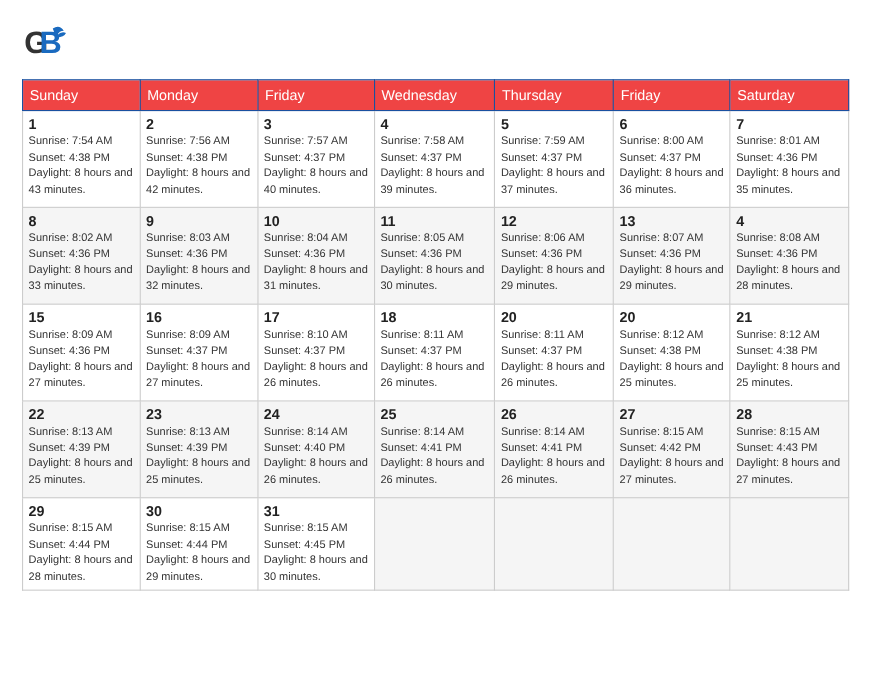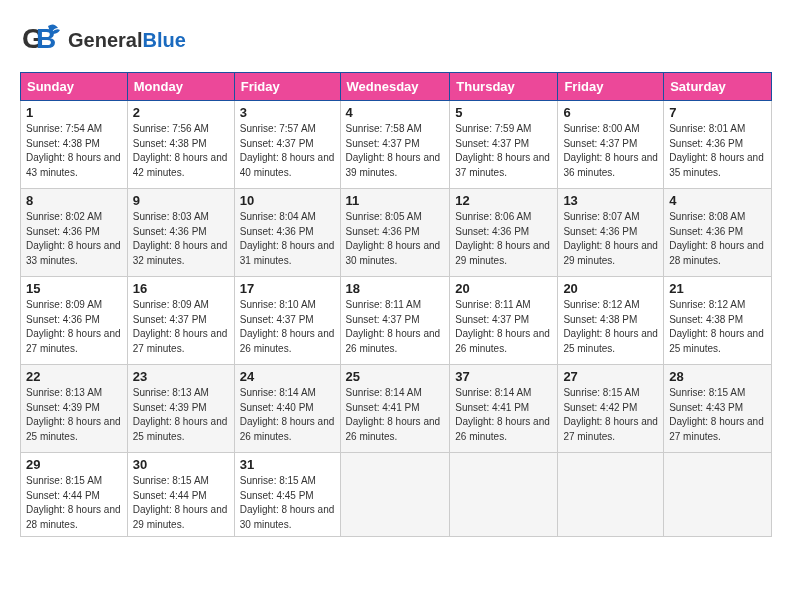--- a/index.html
+++ b/index.html
@@ -38,26 +38,26 @@
       font-size: 14px;
       color: #444;
       margin-top: 2px;
     }
     .calendar {
       width: 100%;
       border-collapse: collapse;
       font-size: 10.5px;
     }
     .calendar th {
-      background-color: #ec4899;
+      background-color: #ef4444;
       color: #fff;
       text-align: left;
       padding: 6px 6px;
       font-size: 13px;
-      font-weight: bold;
+      font-weight: normal;
       border: 1px solid #1a50a0;
     }
     .calendar td {
       border: 1px solid #ccc;
       vertical-align: top;
       padding: 4px 5px;
       width: 113px;
       height: 88px;
       background: #fff;
     }
@@ -88,25 +88,20 @@
 
 <div class="page">
   <div class="header">
     <div class="logo-wrapper">
       <svg width="44" height="44" viewBox="0 0 44 44">
         <text x="2" y="30" font-size="28" font-family="Arial" font-weight="bold" fill="#333">G</text>
         <text x="16" y="30" font-size="28" font-family="Arial" font-weight="bold" fill="#1a6abf">B</text>
 
         <path d="M28,8 Q34,4 38,10 Q34,10 32,14 Q36,10 40,12 Q38,16 32,16 Q30,14 28,8Z" fill="#1a6abf"></path>
       </svg>
-      <div>
-        <div style="font-size:20px;font-weight:bold;line-height:1.1;">
-          <span style="color:#333;">General</span><span style="color:#1a6abf;">Blue</span>
-        </div>
-      </div>
     </div>
     <div class="title-block">
       <div class="month-title"></div>
       <div class="location"></div>
     </div>
   </div>
 
   <table class="calendar">
     <thead>
       <tr>
@@ -221,21 +216,21 @@
           </td>
           <td>
             <span class="day-num">24</span>
             <div class="day-info">Sunrise: 8:14 AM<br>Sunset: 4:40 PM<br>Daylight: 8 hours and 26 minutes.</div>
           </td>
           <td>
             <span class="day-num">25</span>
             <div class="day-info">Sunrise: 8:14 AM<br>Sunset: 4:41 PM<br>Daylight: 8 hours and 26 minutes.</div>
           </td>
           <td>
-            <span class="day-num">37</span>
+            <span class="day-num">26</span>
             <div class="day-info">Sunrise: 8:14 AM<br>Sunset: 4:41 PM<br>Daylight: 8 hours and 26 minutes.</div>
           </td>
           <td>
             <span class="day-num">27</span>
             <div class="day-info">Sunrise: 8:15 AM<br>Sunset: 4:42 PM<br>Daylight: 8 hours and 27 minutes.</div>
           </td>
           <td>
             <span class="day-num">28</span>
             <div class="day-info">Sunrise: 8:15 AM<br>Sunset: 4:43 PM<br>Daylight: 8 hours and 27 minutes.</div>
           </td>

